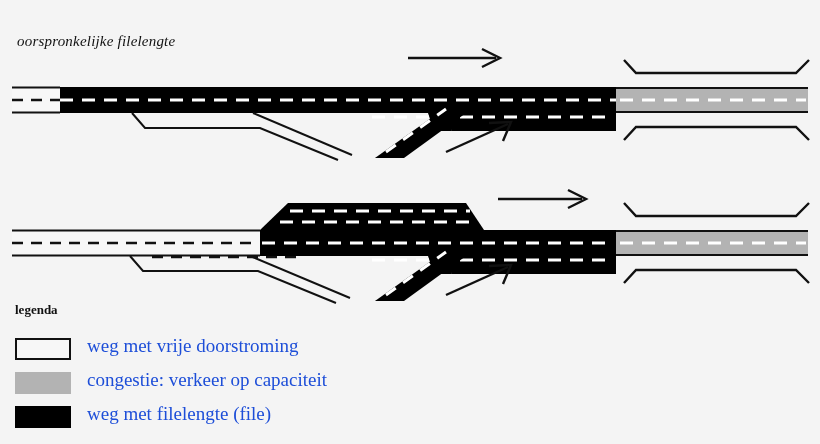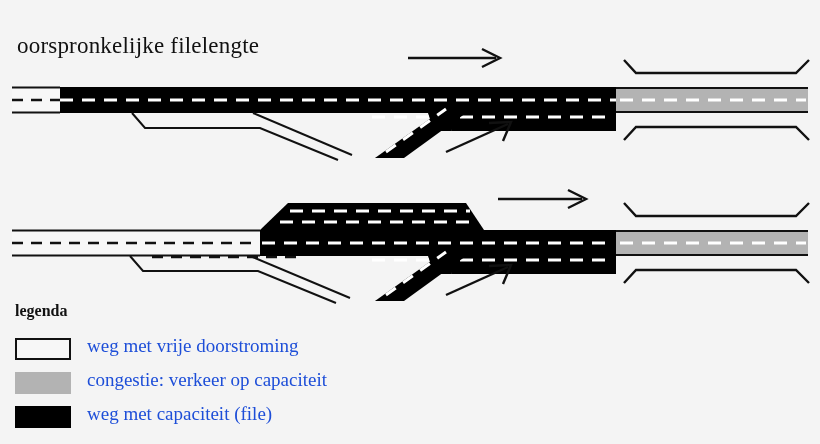--- a/index.html
+++ b/index.html
@@ -5,31 +5,32 @@
   html,body{margin:0;padding:0;background:#f4f4f4;}
   body{
     width:820px;height:444px;position:relative;overflow:hidden;
     font-family:"Liberation Serif","DejaVu Serif",serif;
     background:#f4f4f4;
   }
   #stage{position:absolute;left:0;top:0;width:820px;height:444px;}
   .lbl{
     position:absolute;
     font-family:"Liberation Serif","DejaVu Serif",serif;
-    font-size:23px;
+    font-style:italic;
+    font-size:15px;
     color:#111;
     white-space:nowrap;
     letter-spacing:0.2px;
   }
   #t1{left:17px;top:33px;}
   #t2{left:17px;top:177px;}
   #legend-title{
     position:absolute;left:15px;top:302px;
     font-family:"Liberation Serif","DejaVu Serif",serif;
-    font-weight:bold;font-style:normal;font-size:16px;color:#111;
+    font-weight:bold;font-style:normal;font-size:13px;color:#111;
   }
   .legend-row{position:absolute;left:15px;height:26px;}
   #lr0{top:338px;}
   #lr1{top:372px;}
   #lr2{top:406px;}
   .swatch{
     position:absolute;left:0;top:0;width:56px;height:22px;
     box-sizing:border-box;
   }
   .sw-free{background:#f7f7f7;border:2.5px solid #111;}
@@ -174,16 +175,16 @@
     <span class="legend-text">weg met vrije doorstroming</span>
   </div>
 
   <div class="legend-row" id="lr1">
     <span class="swatch sw-cap"></span>
     <span class="legend-text">congestie: verkeer op capaciteit</span>
   </div>
 
   <div class="legend-row" id="lr2">
     <span class="swatch sw-cong"></span>
-    <span class="legend-text">weg met capaciteit (file)</span>
+    <span class="legend-text">weg met filelengte (file)</span>
   </div>
 
 </div>
 
 </body></html>

